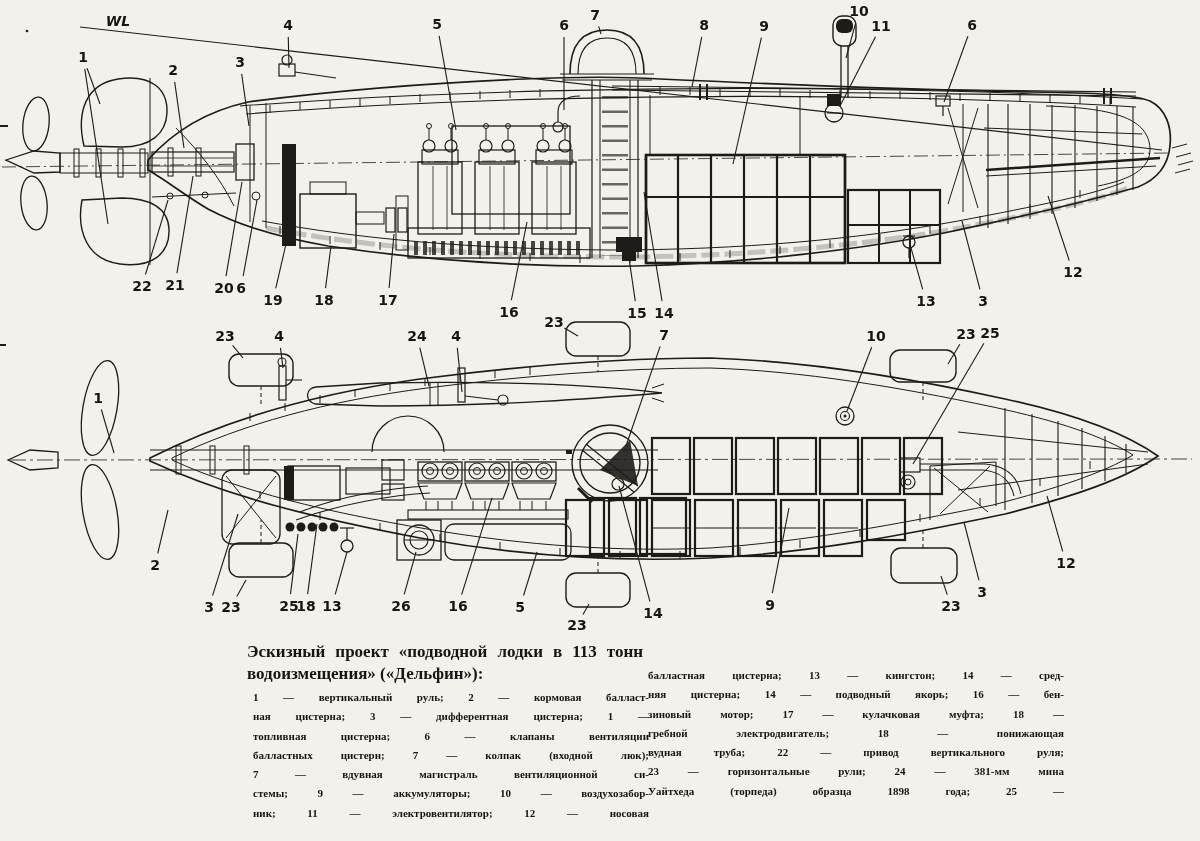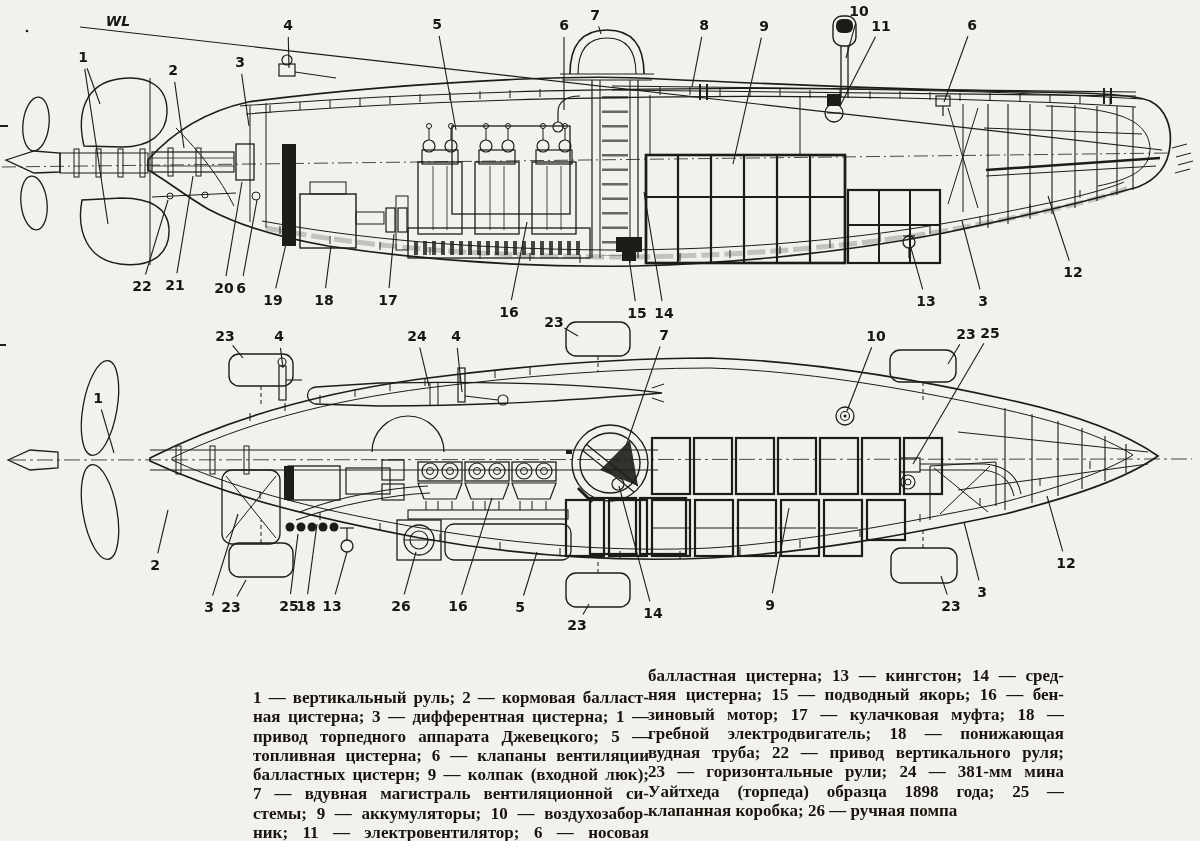--- a/index.html
+++ b/index.html
@@ -2,21 +2,21 @@
 <html><head>
 <meta charset="utf-8">
 <style>
   html,body{margin:0;padding:0}
   body{width:1200px;height:841px;background:#f2f1ec;position:relative;overflow:hidden;
        font-family:"Liberation Serif",serif}
   #page{position:absolute;inset:0}
   svg{position:absolute;top:0;left:0}
   .cap-line{font-family:"Liberation Serif",serif;font-weight:700;color:#17150e;
             font-size:17px;line-height:21.5px}
-  .cap-body{font-size:17px;line-height:19.3px}
+  .cap-body{font-size:11px;line-height:19.3px}
   .jl{text-align:justify;text-align-last:justify}
   #caption-title{position:absolute;left:247px;top:641px;width:396px}
   #col1{position:absolute;left:253px;top:688px;width:396px}
   #col2{position:absolute;left:648px;top:666px;width:416px}
   .co{font-family:"DejaVu Sans","Liberation Sans",sans-serif;font-weight:700;
       font-size:14px;fill:#161512}
   .ink{stroke:#1d1c19;fill:none}
 </style>
 </head>
 <body>
@@ -598,34 +598,36 @@
         <line x1="530" y1="367" x2="530" y2="375" stroke="#1d1c19" stroke-width="1"></line>
       </g>
 
   <g>
     <line class="ink" x1="0" y1="126" x2="8" y2="126" stroke-width="2"></line>
     <line class="ink" x1="0" y1="345" x2="6" y2="345" stroke-width="2"></line>
     <circle cx="27" cy="31" r="1.3" fill="#1d1c19"></circle>
   </g>
 </svg>
 
+<div id="caption-title">
+  <div class="cap-line jl">Эскизный проект «подводной лодки в 113 тонн</div>
+  <div class="cap-line">водоизмещения» («Дельфин»):</div>
+</div>
 <div id="col1" class="cap-col">
       <div class="cap-line cap-body jl">1 — вертикальный руль; 2 — кормовая балласт-</div>
       <div class="cap-line cap-body jl">ная цистерна; 3 — дифферентная цистерна; 1 —</div>
-      <div class="cap-line cap-body jl">привод торпедного аппарата Джевецкого; 5 —</div>
       <div class="cap-line cap-body jl">топливная цистерна; 6 — клапаны вентиляции</div>
-      <div class="cap-line cap-body jl">балластных цистерн; 9 — колпак (входной люк);</div>
+      <div class="cap-line cap-body jl">балластных цистерн; 7 — колпак (входной люк);</div>
       <div class="cap-line cap-body jl">7 — вдувная магистраль вентиляционной си-</div>
       <div class="cap-line cap-body jl">стемы; 9 — аккумуляторы; 10 — воздухозабор-</div>
-      <div class="cap-line cap-body jl">ник; 11 — электровентилятор; 6 — носовая</div>
+      <div class="cap-line cap-body jl">ник; 11 — электровентилятор; 12 — носовая</div>
     </div>
 <div id="col2" class="cap-col">
       <div class="cap-line cap-body jl">балластная цистерна; 13 — кингстон; 14 — сред-</div>
-      <div class="cap-line cap-body jl">няя цистерна; 15 — подводный якорь; 16 — бен-</div>
+      <div class="cap-line cap-body jl">няя цистерна; 14 — подводный якорь; 16 — бен-</div>
       <div class="cap-line cap-body jl">зиновый мотор; 17 — кулачковая муфта; 18 —</div>
       <div class="cap-line cap-body jl">гребной электродвигатель; 18 — понижающая</div>
       <div class="cap-line cap-body jl">вудная труба; 22 — привод вертикального руля;</div>
       <div class="cap-line cap-body jl">23 — горизонтальные рули; 24 — 381-мм мина</div>
       <div class="cap-line cap-body jl">Уайтхеда (торпеда) образца 1898 года; 25 —</div>
-      <div class="cap-line cap-body">клапанная коробка; 26 — ручная помпа</div>
     </div>
 
 </div>
 
 </body></html>

